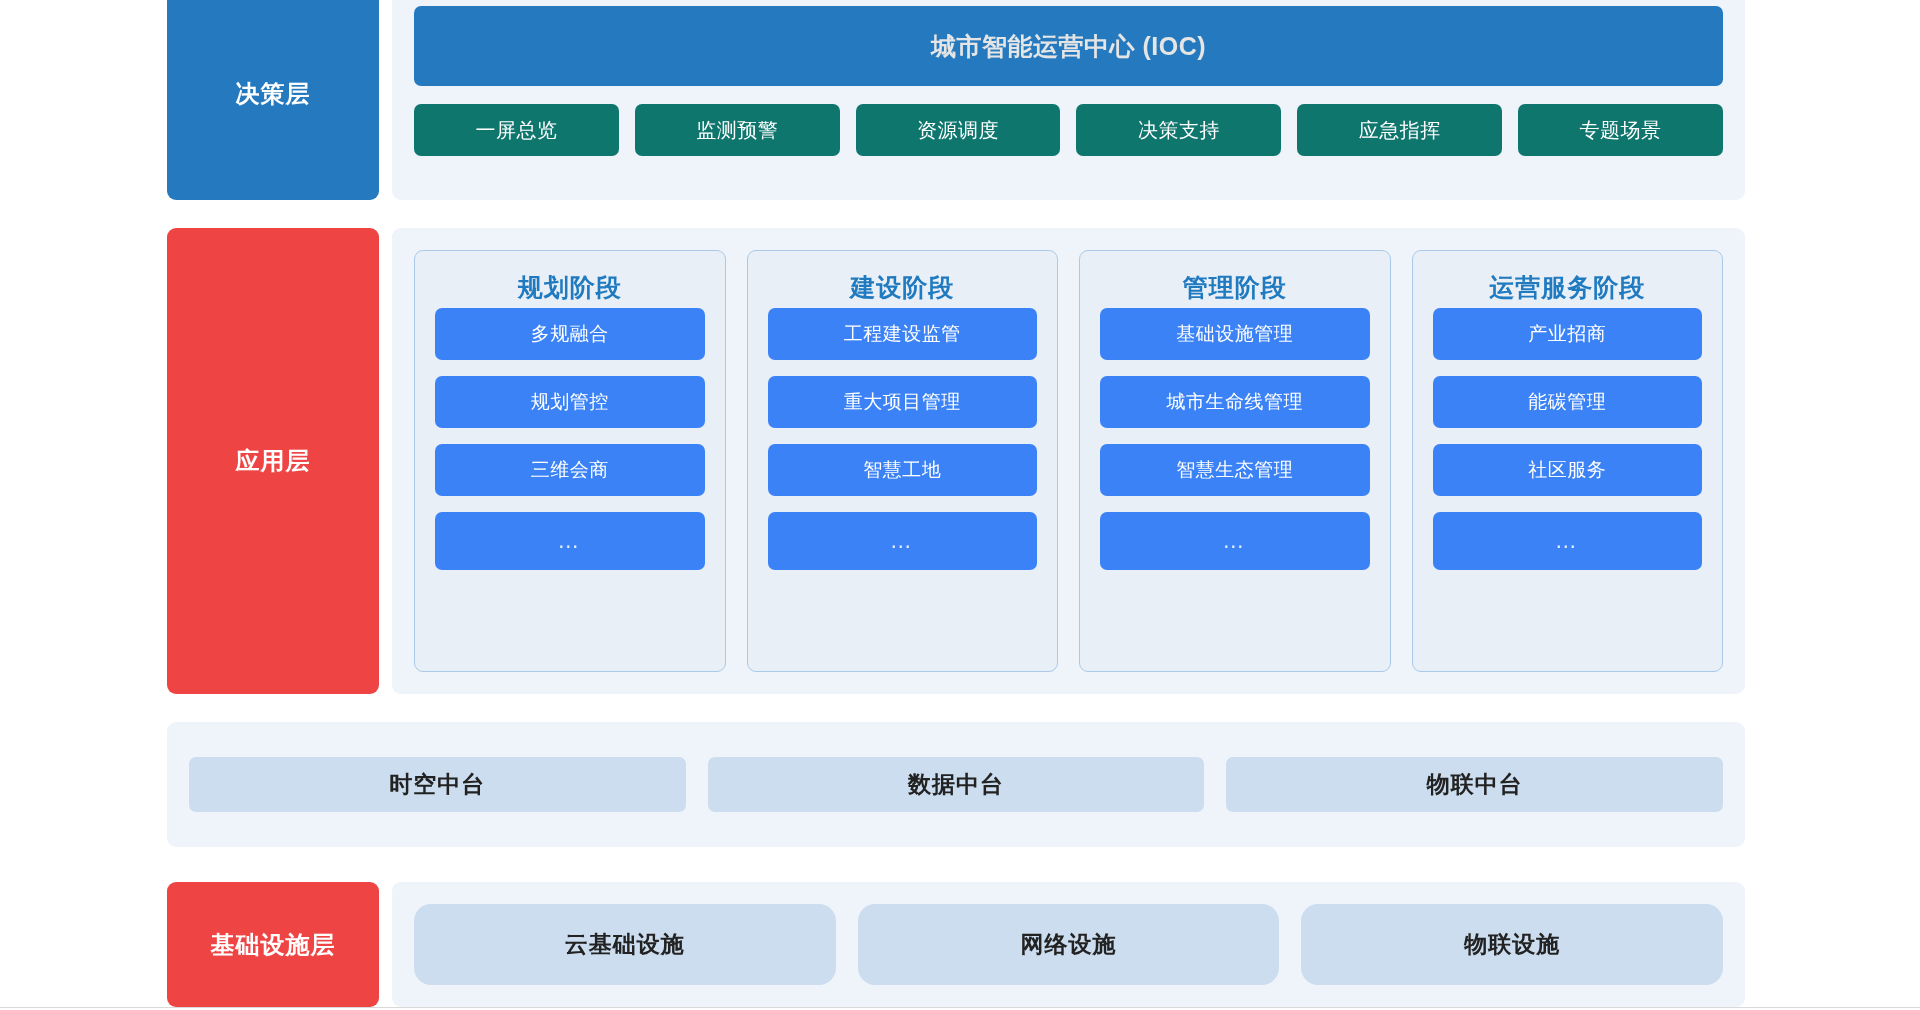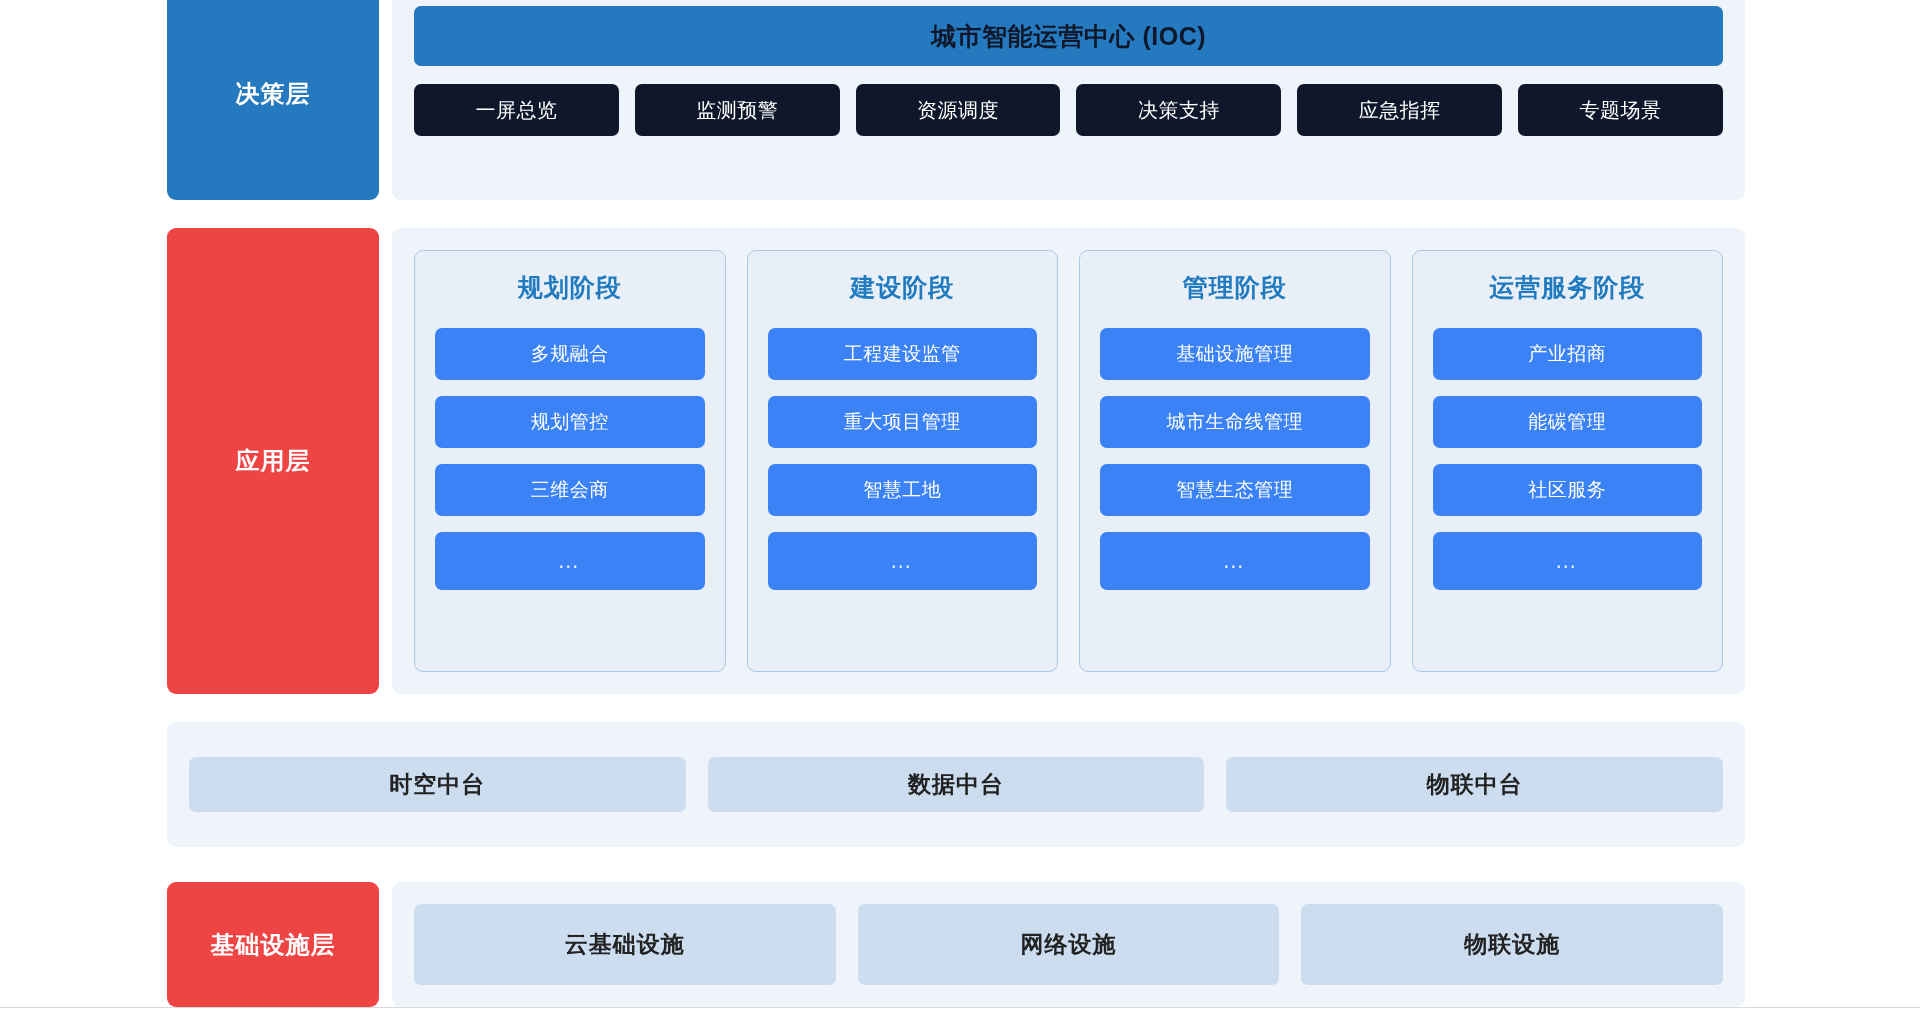--- a/index.html
+++ b/index.html
@@ -62,36 +62,36 @@
   #row-decision { left: 167px; top: -12px; width: 1578px; height: 212px; }
   #row-decision .layer-panel {
     padding: 18px 22px 20px 22px;
     display: flex;
     flex-direction: column;
     gap: 18px;
   }
   .ioc-banner {
     background: #2579BE;
     border-radius: 7px;
-    height: 60px;
-    display: flex;
-    align-items: center;
-    justify-content: center;
-    color: #0f172a;
+    height: 80px;
+    display: flex;
+    align-items: center;
+    justify-content: center;
+    color: #e5e5e5;
     font-size: 25px;
     font-weight: bold;
     letter-spacing: 0.5px;
   }
   .chip-row {
     display: flex;
     gap: 16px;
   }
   .chip {
     flex: 1 1 0;
-    background: #0f172a;
+    background: #0f766e;
     border-radius: 7px;
     height: 52px;
     display: flex;
     align-items: center;
     justify-content: center;
     color: #ffffff;
     font-size: 20px;
     letter-spacing: 0.5px;
   }
 
@@ -111,21 +111,21 @@
     padding: 20px 20px 22px 20px;
     display: flex;
     flex-direction: column;
   }
   .stage-title {
     text-align: center;
     color: #1F7AC0;
     font-size: 25px;
     font-weight: bold;
     letter-spacing: 1px;
-    margin-bottom: 24px;
+    margin-bottom: 4px;
   }
   .stage-items {
     display: flex;
     flex-direction: column;
     gap: 16px;
     flex: 1 1 auto;
   }
   .stage-item {
     background: #3b82f6;
     border-radius: 7px;
@@ -167,21 +167,21 @@
   
   #row-infra { left: 167px; top: 882px; width: 1578px; height: 125px; }
   #row-infra .layer-panel {
     padding: 22px 22px;
     display: flex;
     gap: 22px;
   }
   .infra-box {
     flex: 1 1 0;
     background: #CBDDEF;
-    border-radius: 7px;
+    border-radius: 17px;
     display: flex;
     align-items: center;
     justify-content: center;
     color: #222222;
     font-size: 23px;
     font-weight: bold;
     letter-spacing: 1px;
   }
 
   #bottom-rule {

